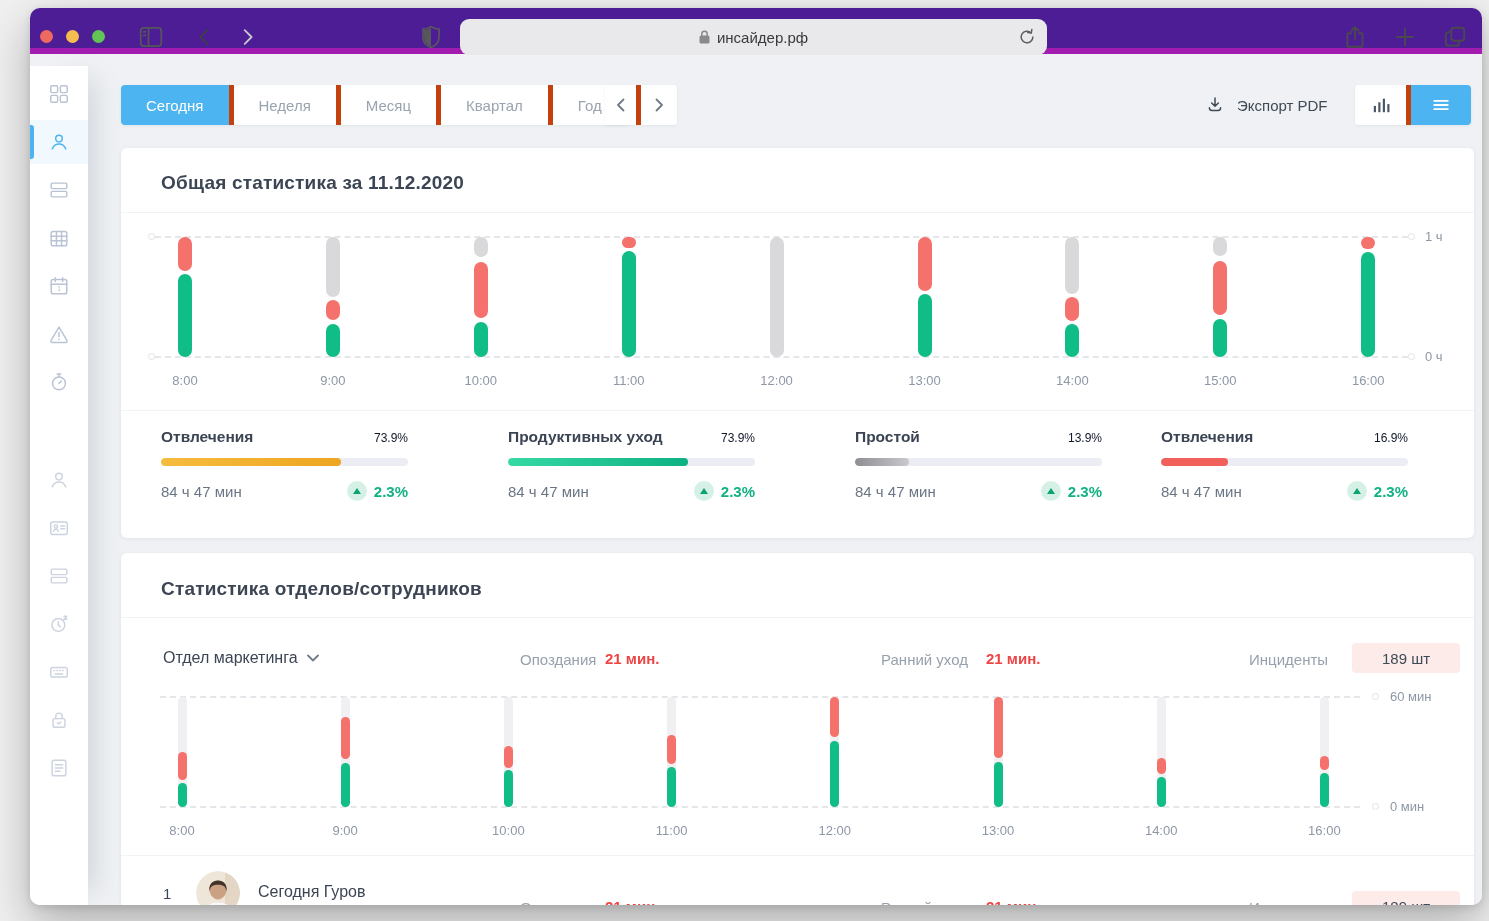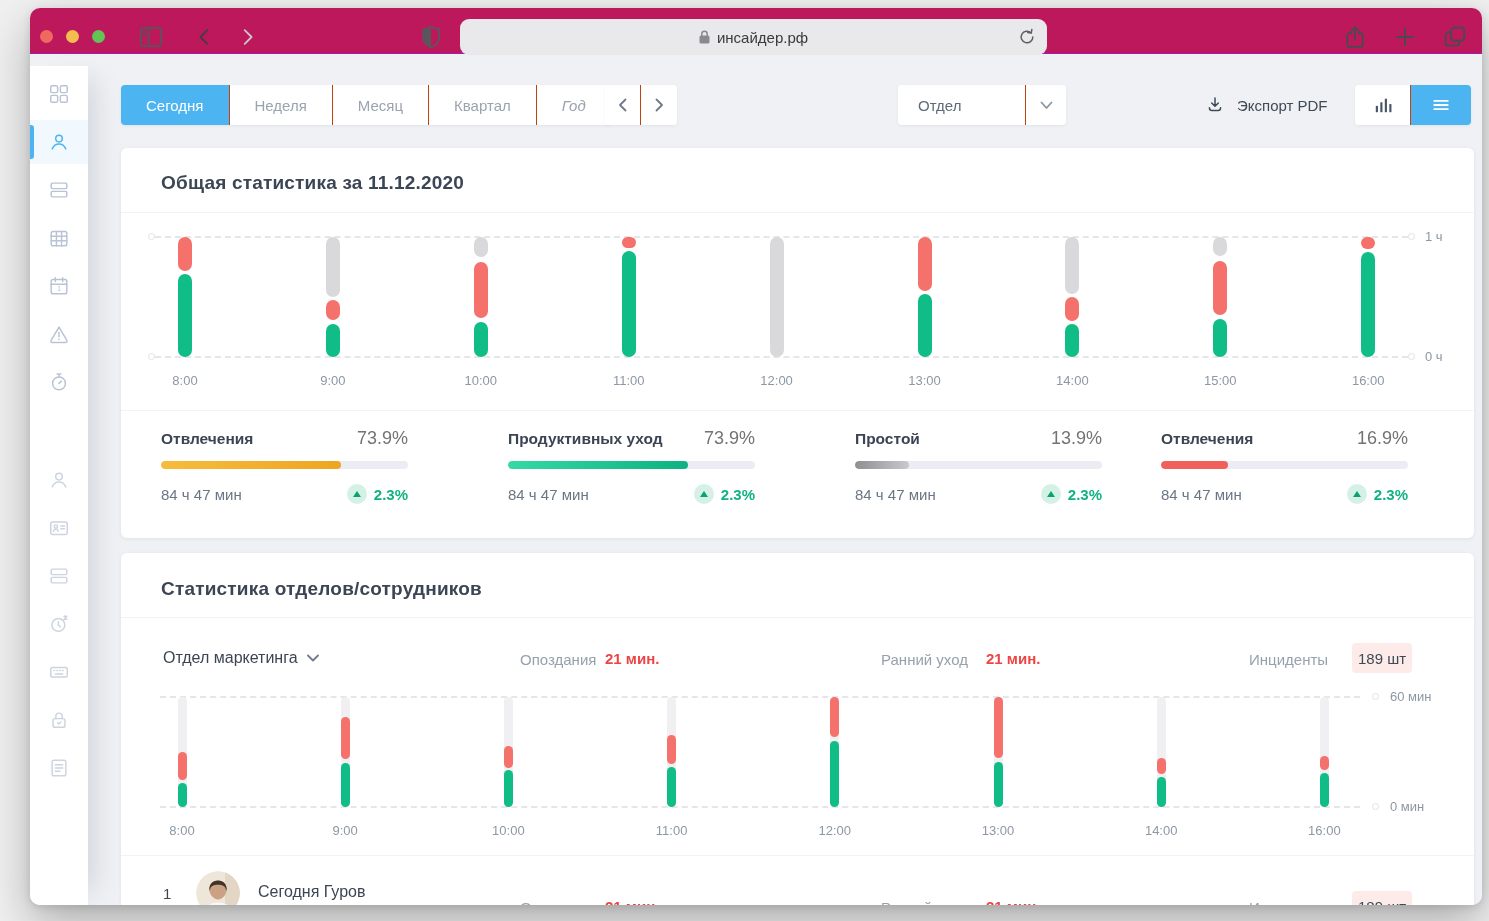--- a/index.html
+++ b/index.html
@@ -4,22 +4,22 @@
 <style>
   * { margin:0; padding:0; box-sizing:border-box; }
   html,body { width:1489px; height:921px; overflow:hidden; }
   body { background:#f0f0f1; font-family:"Liberation Sans", sans-serif; }
 
   .window { position:absolute; left:30px; top:8px; width:1452px; height:897px;
     border-radius:10px; overflow:hidden; background:#eff1f4;
     box-shadow:0 18px 45px rgba(0,0,0,.28), 0 2px 8px rgba(0,0,0,.12); }
 
   
-  .chrome { position:absolute; left:0; top:0; right:0; height:46px; background:#be185d;
-    border-bottom:1px solid #a21caf; }
+  .chrome { position:absolute; left:0; top:0; right:0; height:46px; background:#4c1d95;
+    border-bottom:6px solid #a21caf; }
   .traffic { position:absolute; left:10px; top:22px; display:flex; gap:13px; }
   .traffic span { width:13px; height:13px; border-radius:50%; display:block; }
   .chrome-ic { position:absolute; top:16px; width:26px; height:26px; color:#55555a; }
   .chrome-ic svg { width:100%; height:100%; }
   .urlbar { position:absolute; left:430px; top:11px; width:587px; height:36px; background:#e9e8ea;
     border-radius:9px; display:flex; align-items:center; justify-content:center; gap:7px;
     color:#3a3a3c; font-size:15px; }
   .urlbar .reload { position:absolute; right:10px; top:8px; width:20px; height:20px; color:#5f5f63; }
 
   
@@ -33,21 +33,21 @@
   .side-item.active { color:#4cb4f0; background:rgba(77,180,240,.08); }
   .side-item.active::before { content:""; position:absolute; left:0; top:5px; bottom:5px; width:4px;
     background:#4cb4f0; border-radius:0 3px 3px 0; }
   .side-gap { height:50px; }
   .side-item.dim { color:#ccd4e0; }
 
   
   .toolbar-group { position:absolute; top:19px; height:40px; background:#fff; border-radius:4px;
     display:flex; align-items:stretch; box-shadow:0 1px 3px rgba(40,50,70,.07); overflow:hidden; }
   .seg { display:flex; align-items:center; justify-content:center; font-size:15px; color:#9aa4b0;
-    cursor:pointer; border-right:1px solid #c2410c; background:#fff; border-top:none; border-bottom:none; border-left:none;
+    cursor:pointer; border-right:5px solid #c2410c; background:#fff; border-top:none; border-bottom:none; border-left:none;
     font-family:"Liberation Sans", sans-serif; }
   .seg:last-child { border-right:none; }
   .seg.active { background:#4cb4f0; color:#fff; }
   .icon-btn svg { width:18px; height:18px; }
   .export { position:absolute; top:19px; left:1175px; height:40px; display:flex; align-items:center;
     gap:12px; color:#3f4a57; font-size:15px; cursor:pointer; }
   .export svg { width:20px; height:20px; stroke:#3f4a57; fill:none; stroke-width:1.8;
     stroke-linecap:round; stroke-linejoin:round; }
 
   
@@ -63,36 +63,36 @@
     border-radius:50%; }
   .axis-lab { position:absolute; font-size:13px; color:#8d97a5; white-space:nowrap; }
   .bar { position:absolute; top:0; }
   .bar span { position:absolute; left:0; width:100%; }
   .xlab { position:absolute; font-size:13px; color:#8d97a5; transform:translateX(-50%); }
 
   
   .stat-cell { position:absolute; width:247px; top:280px; }
   .stat-head { display:flex; justify-content:space-between; align-items:baseline; }
   .stat-label { font-size:15.5px; font-weight:600; color:#3b4453; }
-  .stat-pct { font-size:18px; color:#737373; }
+  .stat-pct { font-size:12px; color:#0f172a; }
   .stat-track { margin-top:12px; height:8px; border-radius:4px; background:#ecedf4; overflow:hidden; }
   .stat-fill { height:100%; border-radius:4px; }
   .stat-foot { margin-top:15px; display:flex; justify-content:space-between; align-items:center; }
   .stat-value { font-size:15px; color:#6b7685; }
   .delta { display:flex; align-items:center; gap:7px; }
   .delta-ic { width:20px; height:20px; border-radius:50%; background:#d5f1e5; display:flex;
     align-items:center; justify-content:center; }
   .delta-ic i { display:block; width:0; height:0; border-left:4px solid transparent;
     border-right:4px solid transparent; border-bottom:6px solid #0aa273; }
   .delta-val { font-size:15px; font-weight:700; color:#10b283; }
 
   
   .meta-lab { position:absolute; font-size:15px; color:#97a1ad; }
   .meta-val { position:absolute; font-size:15px; font-weight:600; color:#ef4444; }
-  .badge { position:absolute; height:30px; padding:0 6px; background:#fcebe9; border-radius:4px;
+  .badge { position:absolute; height:30px; padding:0 30px; background:#fcebe9; border-radius:4px;
     display:flex; align-items:center; font-size:15px; font-weight:500; color:#3f4a57; }
 
   .search-box { position:absolute; left:1068px; top:22px; width:240px; }
   .search-box input { width:100%; border:none; outline:none; border-bottom:1px solid #e2e5ea;
     font-size:14px; color:#5d6878; padding:4px 26px 8px 2px; background:transparent;
     font-family:"Liberation Sans", sans-serif; }
   .search-box input::placeholder { color:#b3bcc7; }
   .search-box svg { position:absolute; right:2px; top:2px; width:19px; height:19px; fill:none;
     stroke:#aab4c0; stroke-width:1.6; stroke-linecap:round; }
 
@@ -268,44 +268,36 @@
             <path d="M8 8.5h8M8 12h8M8 15.5h5"></path>
           </svg>
       </div>
     </nav>
 
     <div class="toolbar-group" style="left:91px" id="period-tabs">
         <button class="seg active" style="padding: 0px 25px;">Сегодня</button>
         <button class="seg" style="padding: 0px 25px;">Неделя</button>
         <button class="seg" style="padding: 0px 25px;">Месяц</button>
         <button class="seg" style="padding: 0px 25px;">Квартал</button>
-        <button class="seg" style="padding: 0px 25px; font-style: italic;">Год</button>
+        <button class="seg" style="padding: 0px 25px;">Год</button>
       </div>
 
     <div class="toolbar-group" style="left:575px">
       <button class="seg" style="width:36px">
         <svg width="9" height="14" viewBox="0 0 9 14" fill="none" stroke="#6f7a87" stroke-width="1.8" stroke-linecap="round" stroke-linejoin="round">
             <path d="M7.5 1.5 2 7l5.5 5.5"></path>
           </svg>
       </button>
       <button class="seg" style="width:36px">
         <svg width="9" height="14" viewBox="0 0 9 14" fill="none" stroke="#6f7a87" stroke-width="1.8" stroke-linecap="round" stroke-linejoin="round">
             <path d="M1.5 1.5 7 7l-5.5 5.5"></path>
           </svg>
       </button>
     </div>
 
-    <div class="toolbar-group" style="left:868px;width:168px">
-      <span class="seg" style="flex:1;justify-content:flex-start;padding-left:20px;color:#5f6b79">Отдел</span>
-      <span class="seg" style="width:40px">
-        <svg width="13" height="9" viewBox="0 0 13 9" fill="none" stroke="#8b95a1" stroke-width="1.8" stroke-linecap="round" stroke-linejoin="round">
-            <path d="M1.5 1.5 6.5 7l5-5.5"></path>
-          </svg>
-      </span>
-    </div>
 
     <div class="export">
       <svg viewBox="0 0 24 24">
         <path d="M12 3.5v9.8M8 9.6l4 4 4-4"></path>
           <path d="M5.3 15.3c0 2.4 1.1 3.3 3 3.3h7.4c1.9 0 3-.9 3-3.3"></path>
       </svg>
       <span>Экспорт PDF</span>
     </div>
 
     <div class="toolbar-group" style="left:1325px">

